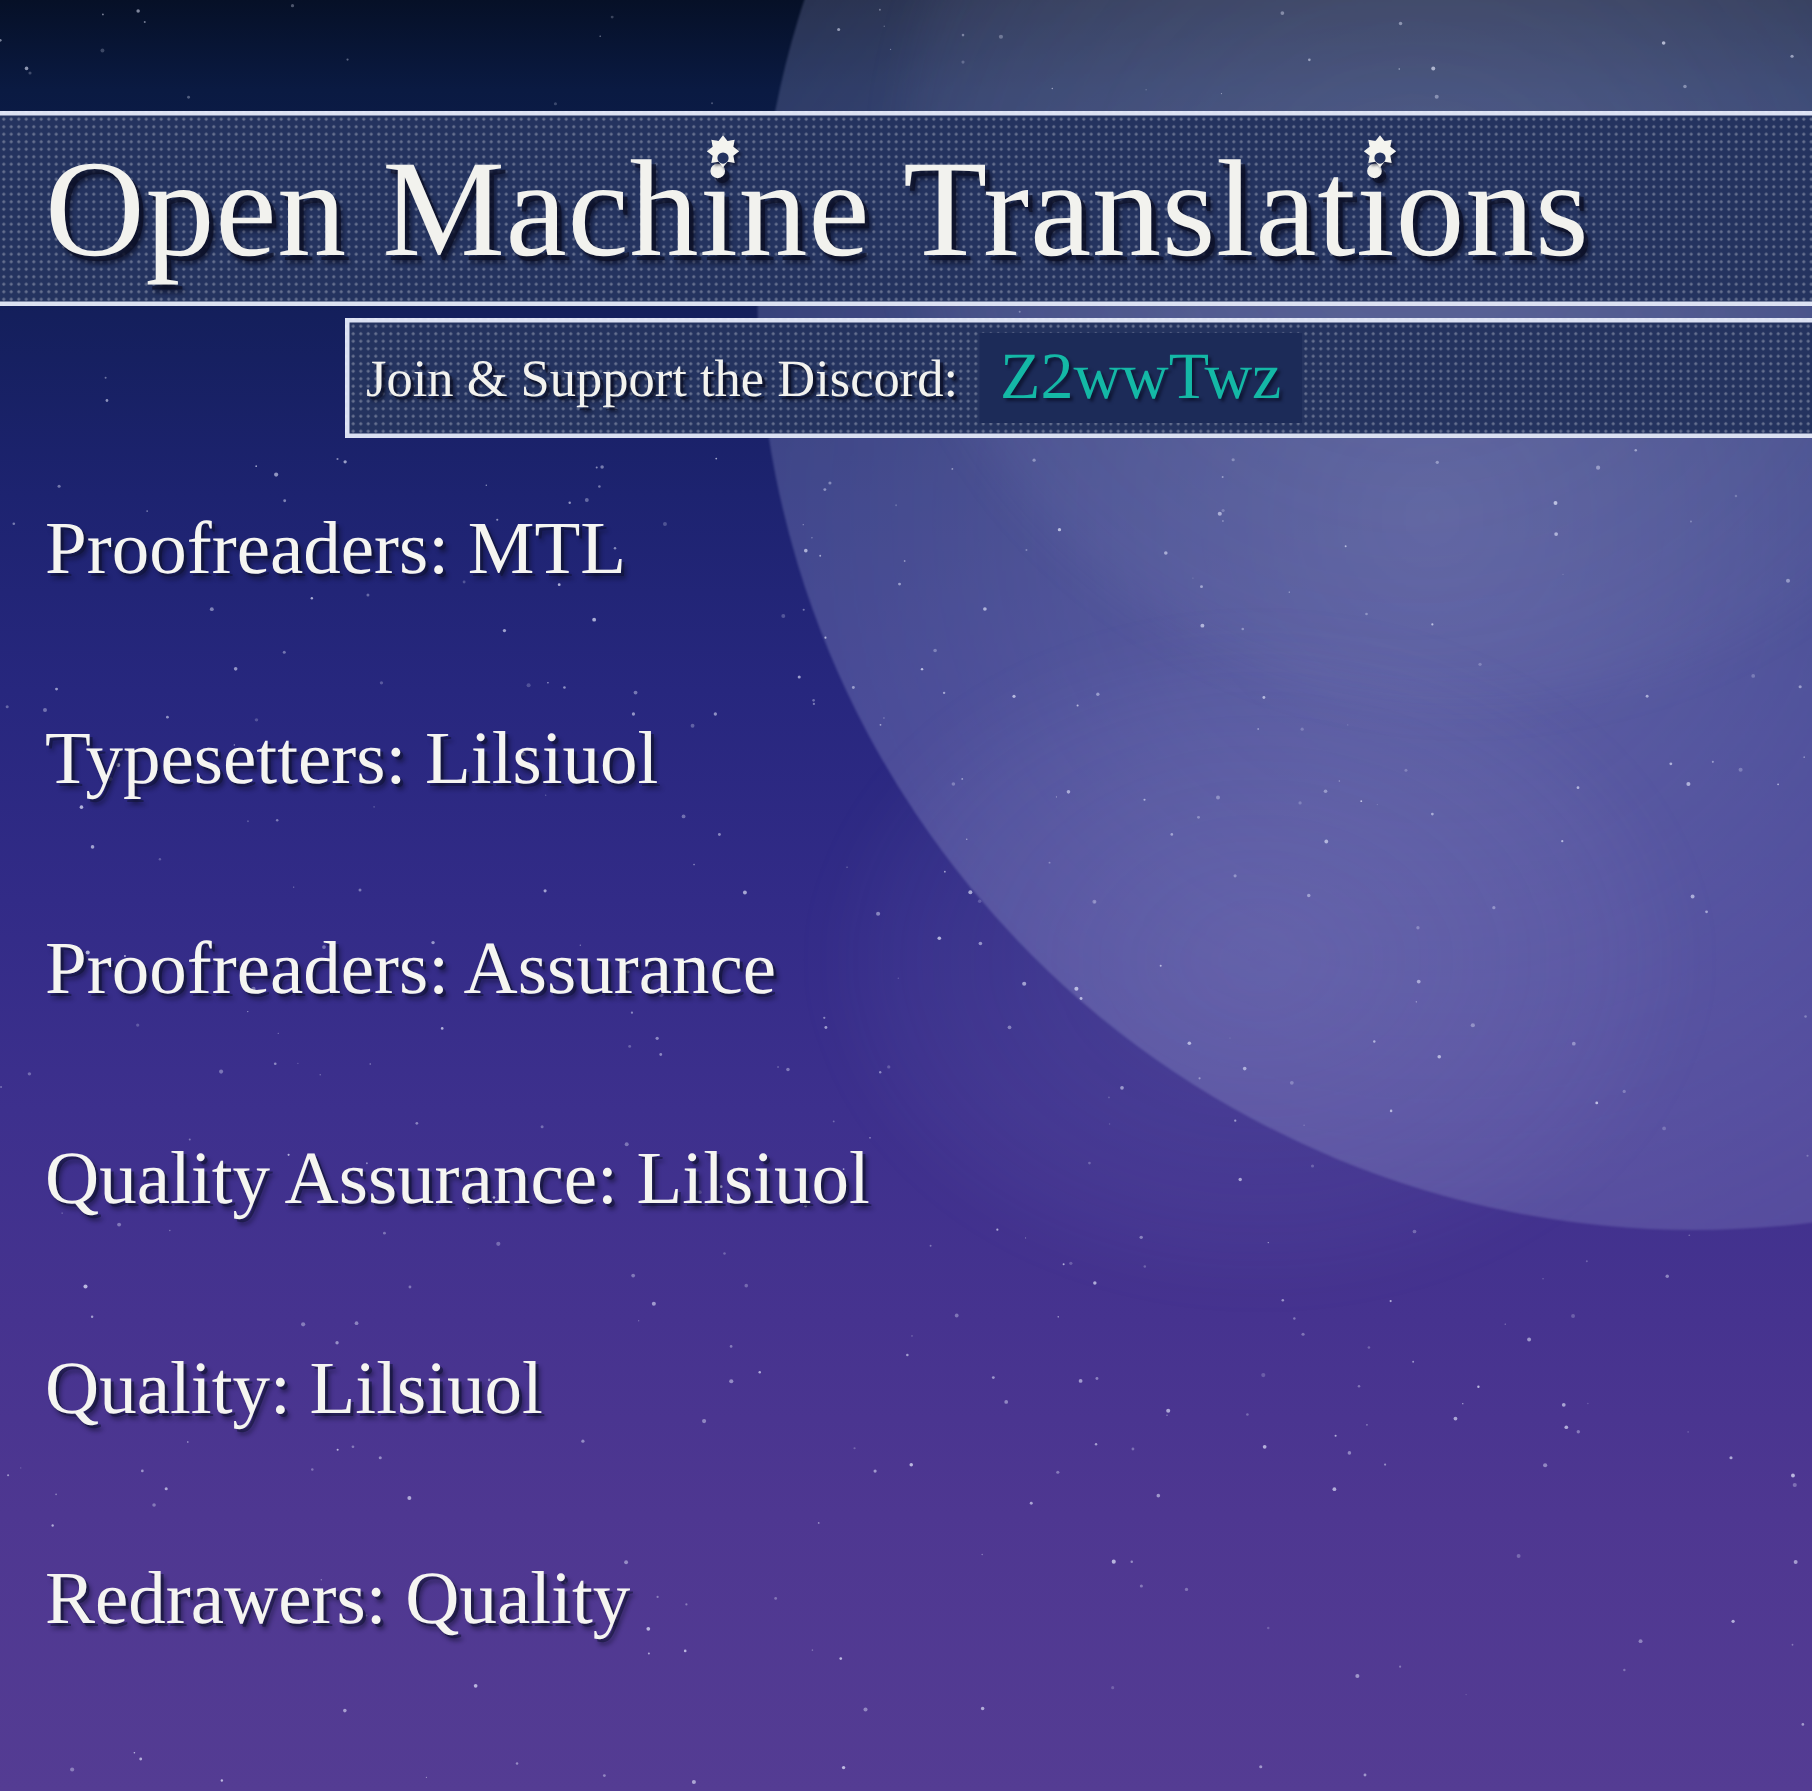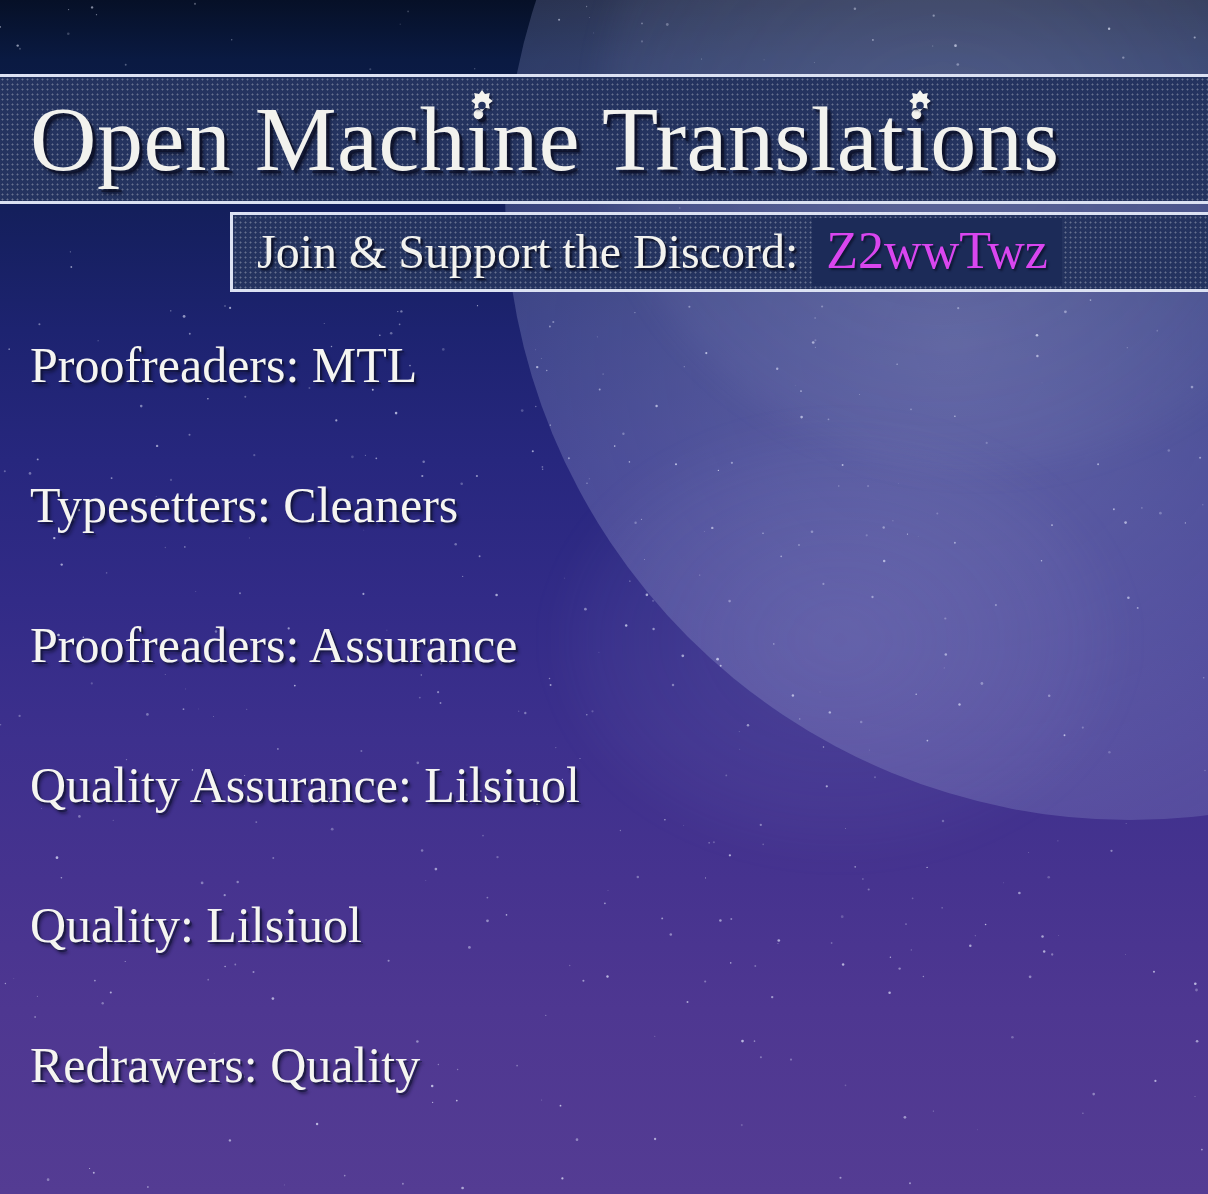--- a/index.html
+++ b/index.html
@@ -147,36 +147,36 @@
       radial-gradient(rgba(255,255,255,0.30) 0.9px, transparent 1.1px);
     background-size: 5px 5px;
     border: 3px solid rgba(235,240,255,0.92);
     border-right: none;
     box-sizing: border-box;
     display: flex;
     align-items: center;
     overflow: hidden;
   }
   .subtitle-text {
-    margin-left: 24px;
-    font-size: 48px;
+    margin-left: 11px;
+    font-size: 35px;
     line-height: 1;
     color: #f2f2ee;
     white-space: nowrap;
     text-shadow:
       2px 2px 0 rgba(10,14,35,0.6),
       3px 3px 2px rgba(5,8,25,0.5);
   }
   .discord-code {
     display: inline-block;
     margin-left: 14px;
     padding: 7px 14px 9px 14px;
     background: #1c2b58;
-    color: #d946ef;
-    font-size: 52px;
+    color: #14b8a6;
+    font-size: 44px;
     line-height: 1;
     text-shadow: 2px 2px 2px rgba(5,8,25,0.55);
   }
 
   
   .credits {
     position: absolute;
     left: 30px;
     top: 340px;
     width: 1100px;
@@ -658,20 +658,20 @@
           </svg></span><span>ons</span></div>
   </div>
 
   <div class="subtitle-banner">
     <div class="subtitle-text">Join &amp; Support the Discord:</div>
     <div class="discord-code">Z2wwTwz</div>
   </div>
 
   <div class="credits">
     <div class="credit-line">Proofreaders: MTL</div>
-    <div class="credit-line">Typesetters: Cleaners</div>
+    <div class="credit-line">Typesetters: Lilsiuol</div>
     <div class="credit-line">Proofreaders: Assurance</div>
     <div class="credit-line">Quality Assurance: Lilsiuol</div>
     <div class="credit-line">Quality: Lilsiuol</div>
     <div class="credit-line">Redrawers: Quality</div>
   </div>
 
 </div>
 
 </body></html>

